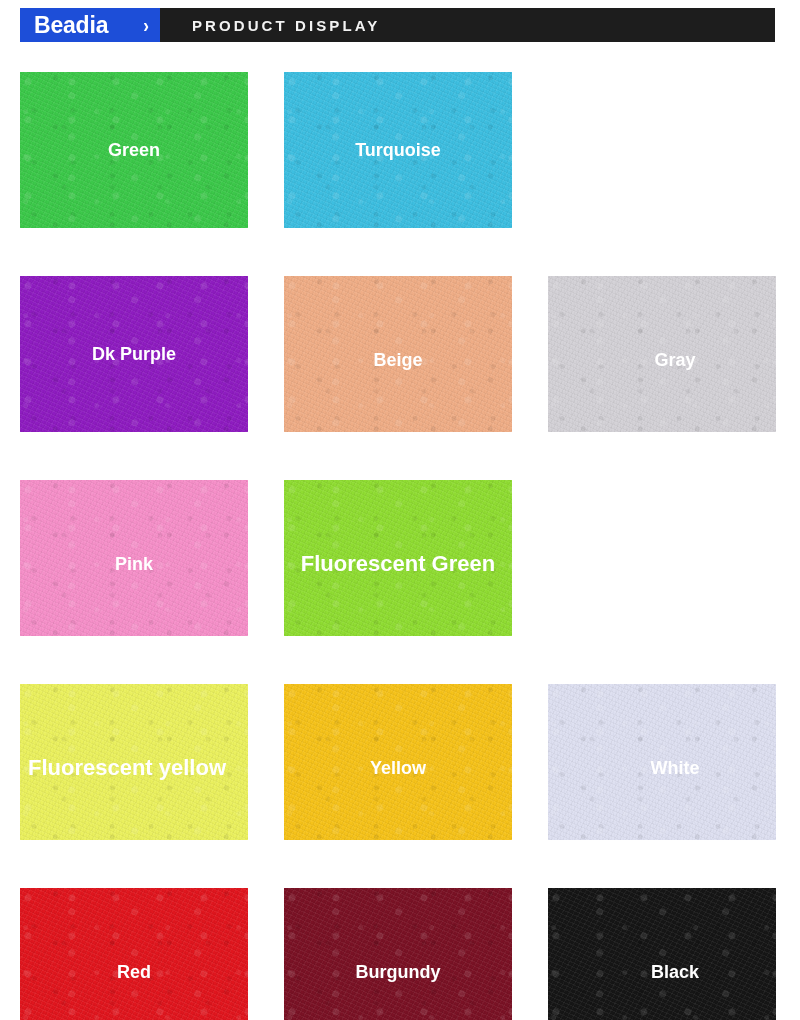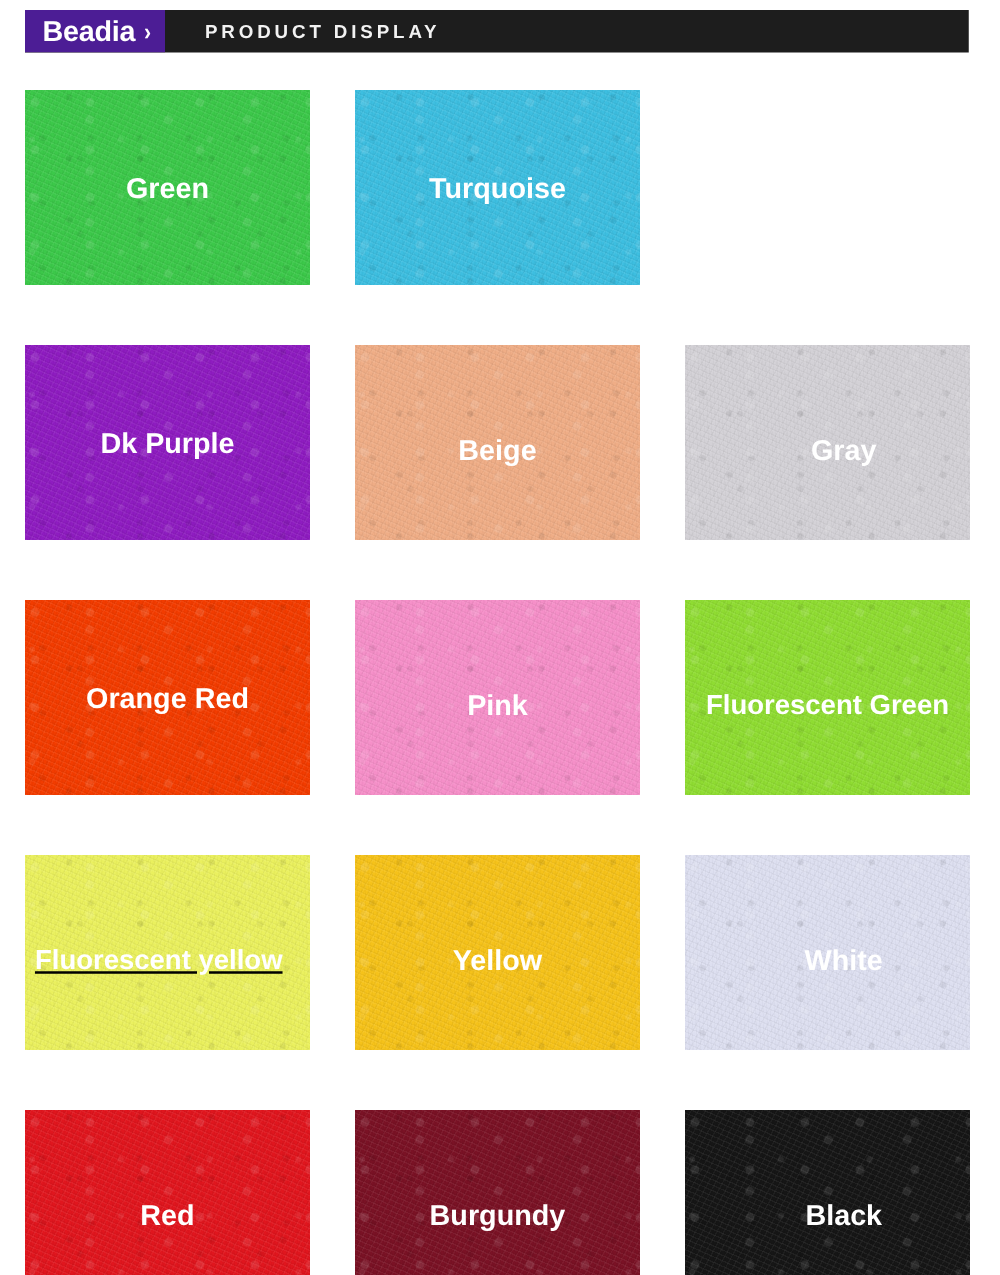--- a/index.html
+++ b/index.html
@@ -130,42 +130,42 @@
       radial-gradient(circle at 36% 74%, rgba(0,0,0,.3) 0 2px, transparent 3px),
       radial-gradient(circle at 8% 88%, rgba(255,255,255,.4) 0 2px, transparent 3px),
       radial-gradient(circle at 92% 92%, rgba(0,0,0,.25) 0 2px, transparent 3px);
     background-size: 44px 38px, 57px 49px, 63px 41px, 39px 52px, 71px 45px, 48px 60px;
   }
 
   .swatch-label {
     position: relative;
     z-index: 3;
     color: #ffffff;
-    font-size: 23px;
+    font-size: 18px;
     font-weight: bold;
     text-align: center;
     line-height: 1.05;
     white-space: nowrap;
   }
   
   .swatch-cell.wide-label .swatch-label { font-size: 22px; }
 
   
   .nudge-down { margin-top: 12px; }
   .nudge-right { margin-left: 26px; }
   .nudge-left  { margin-left: -14px; }
 </style>
 </head>
 <body>
 
 <div id="page">
 
   <div id="header-bar" style="background-color: rgb(29, 29, 29);">
 
-    <div id="brand-block" style="background-color: #4c1d95;">
+    <div id="brand-block" style="background-color: #1d4ed8; gap: 28px;">
       <span id="brand-name">Beadia</span>
       <span id="brand-chevron">›</span>
     </div>
 
     <div id="header-title-wrap">
       <span id="header-title">PRODUCT DISPLAY</span>
     </div>
 
   </div>
 
@@ -186,33 +186,30 @@
       </div>
       <div class="swatch-cell" style="background-color: rgb(239, 173, 134);">
         <span class="swatch-label nudge-down">Beige</span>
       </div>
       <div class="swatch-cell" style="background-color: rgb(211, 209, 214);">
         <span class="swatch-label nudge-right nudge-down">Gray</span>
       </div>
     </div>
 
     <div class="swatch-row">
-      <div class="swatch-cell" style="background-color: rgb(242, 60, 0);">
-        <span class="swatch-label">Orange Red</span>
-      </div>
       <div class="swatch-cell" style="background-color: rgb(245, 143, 200);">
         <span class="swatch-label nudge-down">Pink</span>
       </div>
       <div class="swatch-cell wide-label" style="background-color: rgb(143, 220, 50);">
         <span class="swatch-label nudge-down">Fluorescent Green</span>
       </div>
     </div>
 
     <div class="swatch-row">
-      <div class="swatch-cell wide-label" style="background-color: rgb(234, 240, 94); text-decoration: underline;">
+      <div class="swatch-cell wide-label" style="background-color: rgb(234, 240, 94);">
         <span class="swatch-label nudge-down nudge-left">Fluorescent yellow</span>
       </div>
       <div class="swatch-cell" style="background-color: rgb(245, 194, 26);">
         <span class="swatch-label nudge-down">Yellow</span>
       </div>
       <div class="swatch-cell" style="background-color: rgb(221, 223, 240);">
         <span class="swatch-label nudge-down nudge-right">White</span>
       </div>
     </div>
 

